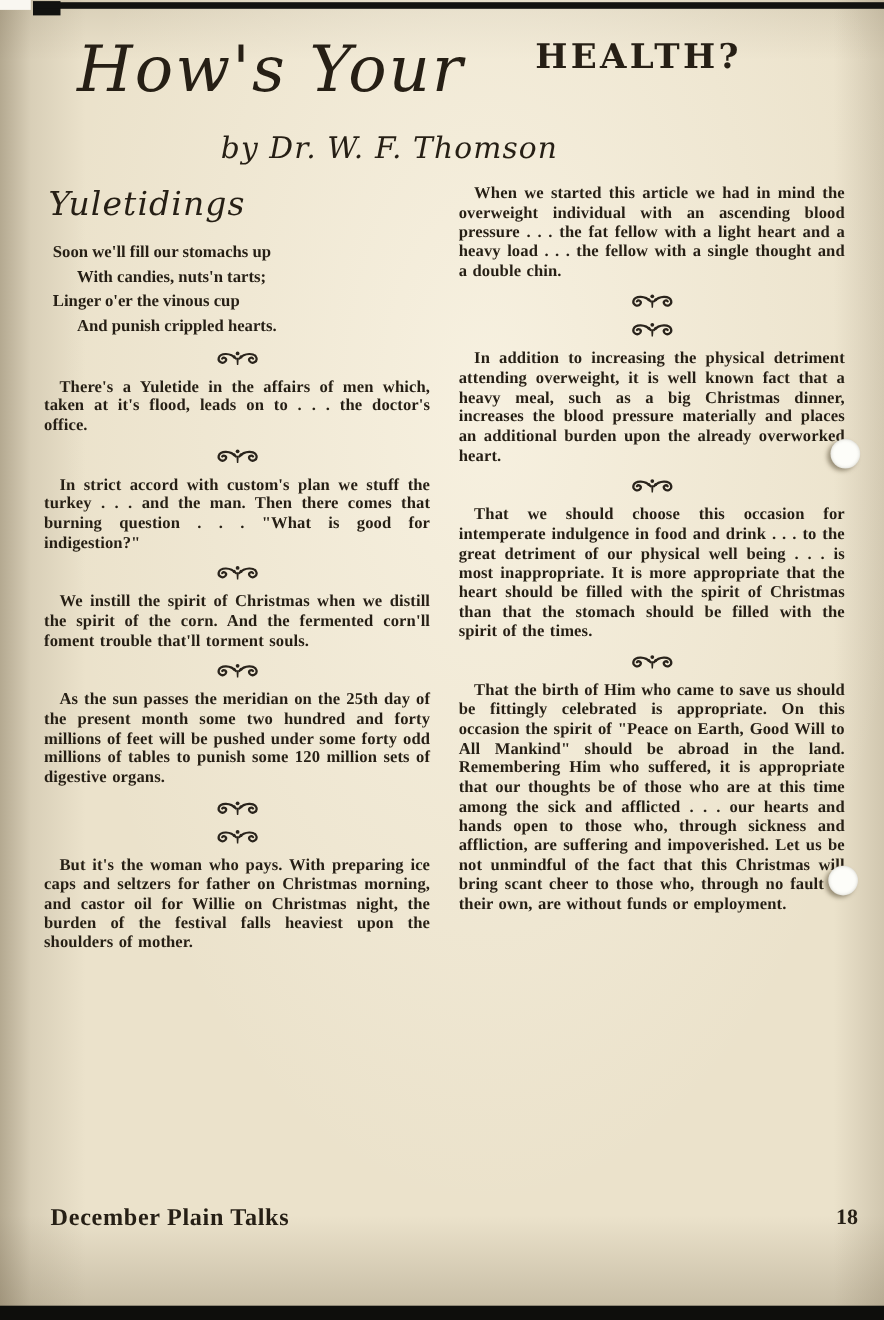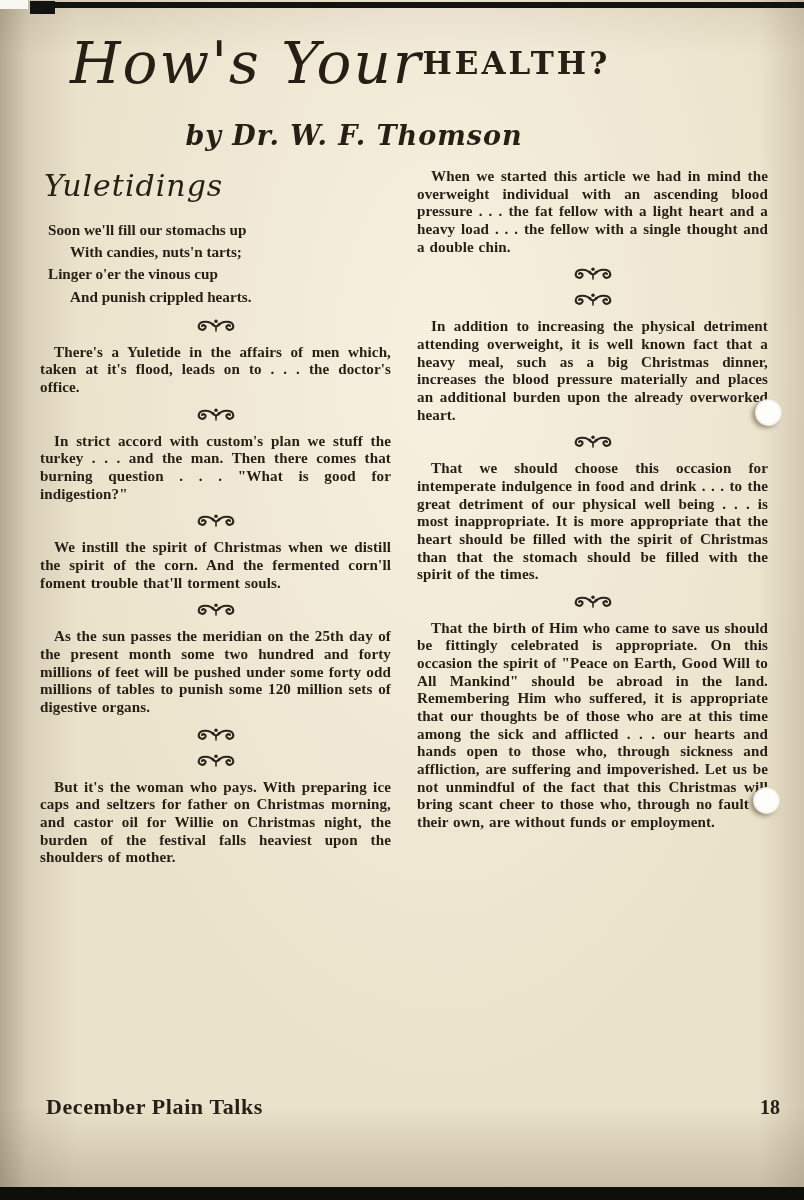--- a/index.html
+++ b/index.html
@@ -17,32 +17,32 @@
   }
 
   
   .scan-bar-top { position:absolute; top:2px; left:30px; right:0; height:6px; background:#121210; }
   .scan-blob    { position:absolute; top:1px; left:30px; width:25px; height:13px; background:#121210; }
   .scan-bar-bottom { position:absolute; bottom:0; left:0; right:0; height:13px; background:#0e0e0c; }
   .scan-corner-white { position:absolute; top:0; left:0; width:28px; height:9px; background:#f9f7f1; }
 
   
   .header { position:absolute; top:34px; left:70px; }
-  .title-line { display:flex; align-items:center; }
+  .title-line { display:flex; align-items:flex-start; gap:18px; }
   .title-script {
     font-family:"DejaVu Serif", serif; font-style:italic; font-weight:500;
     font-size:58px; letter-spacing:2px; line-height:1;
   }
   .title-caps {
     font-family:"DejaVu Serif", serif; font-weight:800;
-    font-size:31px; letter-spacing:3px;
+    font-size:31px; letter-spacing:3px;margin-left:46px;
   }
   .byline {
     position:absolute; top:120px; left:158px; width:392px; text-align:center;
-    font-family:"DejaVu Serif", serif; font-style:italic; font-weight:700;
+    font-family:"DejaVu Serif", serif; font-style:italic; font-weight:400;
     font-size:27px; letter-spacing:1px;
   }
 
   
   .columns { position:absolute; top:166px; left:40px; width:728px; display:flex; gap:26px; }
   .col { width:351px; }
   .script-heading {
     font-family:"DejaVu Serif", serif; font-style:italic; font-weight:500;
     font-size:30px; letter-spacing:1px; margin:2px 0 16px 4px;
   }

